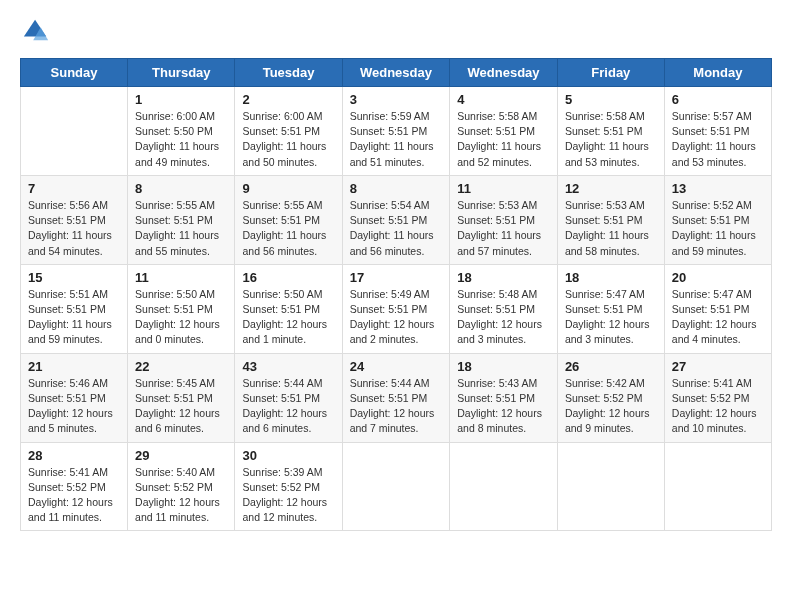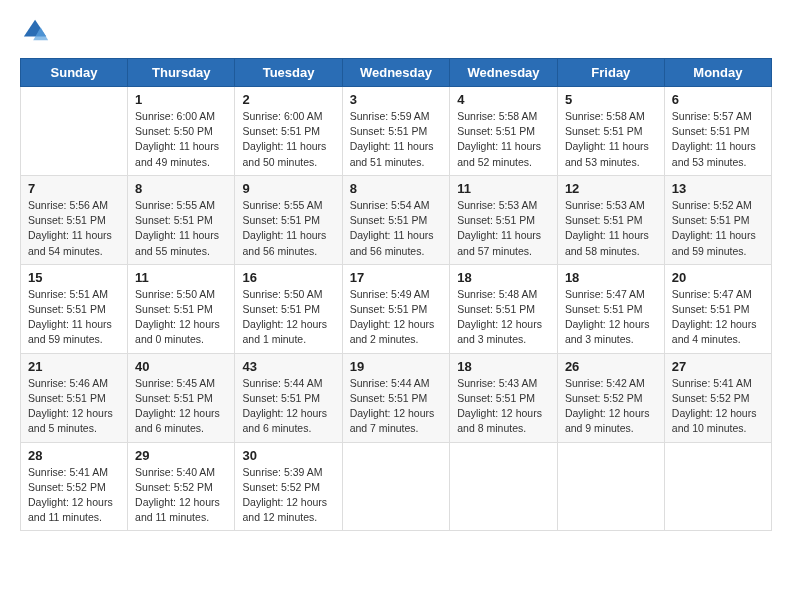--- a/index.html
+++ b/index.html
@@ -217,29 +217,29 @@
           <span class="day-num">20</span>
           <div class="day-info">Sunrise: 5:47 AM<br>Sunset: 5:51 PM<br>Daylight: 12 hours<br>and 4 minutes.</div>
         </td>
       </tr>
       <tr>
         <td>
           <span class="day-num">21</span>
           <div class="day-info">Sunrise: 5:46 AM<br>Sunset: 5:51 PM<br>Daylight: 12 hours<br>and 5 minutes.</div>
         </td>
         <td>
-          <span class="day-num">40</span>
+          <span class="day-num">22</span>
           <div class="day-info">Sunrise: 5:45 AM<br>Sunset: 5:51 PM<br>Daylight: 12 hours<br>and 6 minutes.</div>
         </td>
         <td>
           <span class="day-num">43</span>
           <div class="day-info">Sunrise: 5:44 AM<br>Sunset: 5:51 PM<br>Daylight: 12 hours<br>and 6 minutes.</div>
         </td>
         <td>
-          <span class="day-num">19</span>
+          <span class="day-num">24</span>
           <div class="day-info">Sunrise: 5:44 AM<br>Sunset: 5:51 PM<br>Daylight: 12 hours<br>and 7 minutes.</div>
         </td>
         <td>
           <span class="day-num">18</span>
           <div class="day-info">Sunrise: 5:43 AM<br>Sunset: 5:51 PM<br>Daylight: 12 hours<br>and 8 minutes.</div>
         </td>
         <td>
           <span class="day-num">26</span>
           <div class="day-info">Sunrise: 5:42 AM<br>Sunset: 5:52 PM<br>Daylight: 12 hours<br>and 9 minutes.</div>
         </td>

